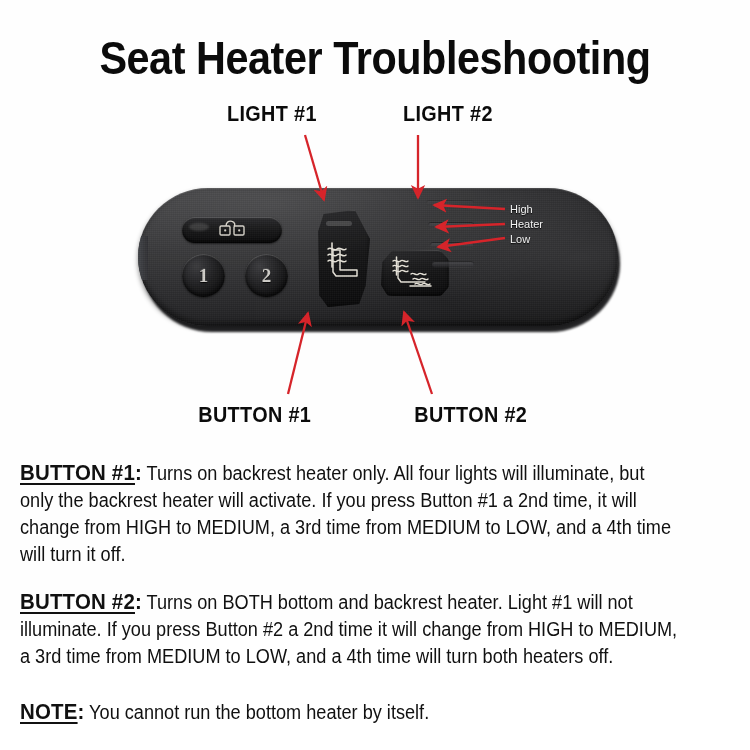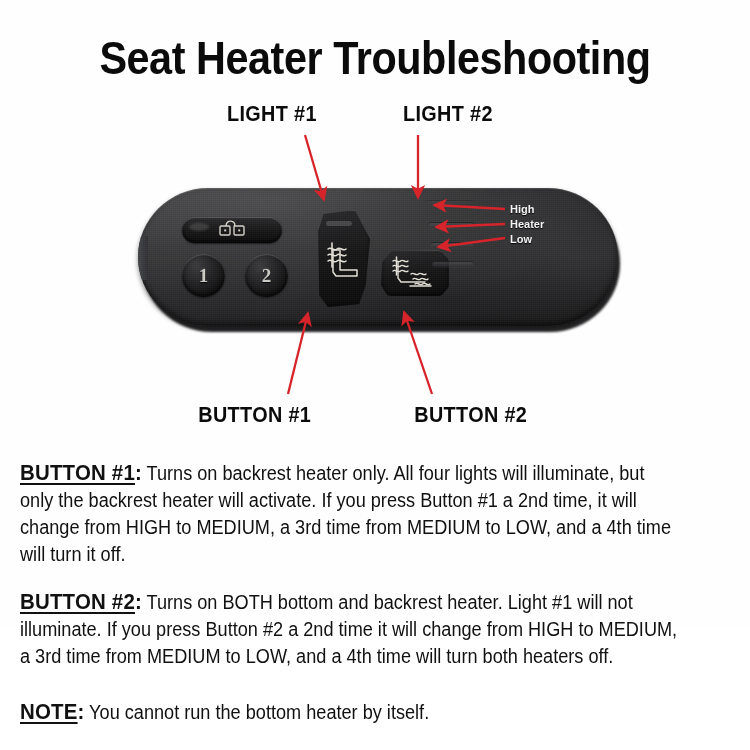--- a/index.html
+++ b/index.html
@@ -216,21 +216,21 @@
   .led-0 { left: 288px; top: 12px; width: 48px; opacity: 0.35; }
   .led-1 { left: 290px; top: 34px; width: 46px; }
   .led-2 { left: 292px; top: 54px; width: 44px; }
   .led-3 { left: 294px; top: 73px; width: 42px; }
 
   
   .led-label {
     position: absolute;
     font-family: "Liberation Sans", sans-serif;
     font-size: 11px;
-    font-weight: 700;
+    font-weight: 400;
     color: #f2f2f2;
     text-shadow: 0 1px 1px rgba(0,0,0,0.9);
     white-space: nowrap;
   }
   .ledl-0 { left: 510px; top: 203px; }
   .ledl-1 { left: 510px; top: 218px; }
   .ledl-2 { left: 510px; top: 233px; }
 
   
   .body-block {

